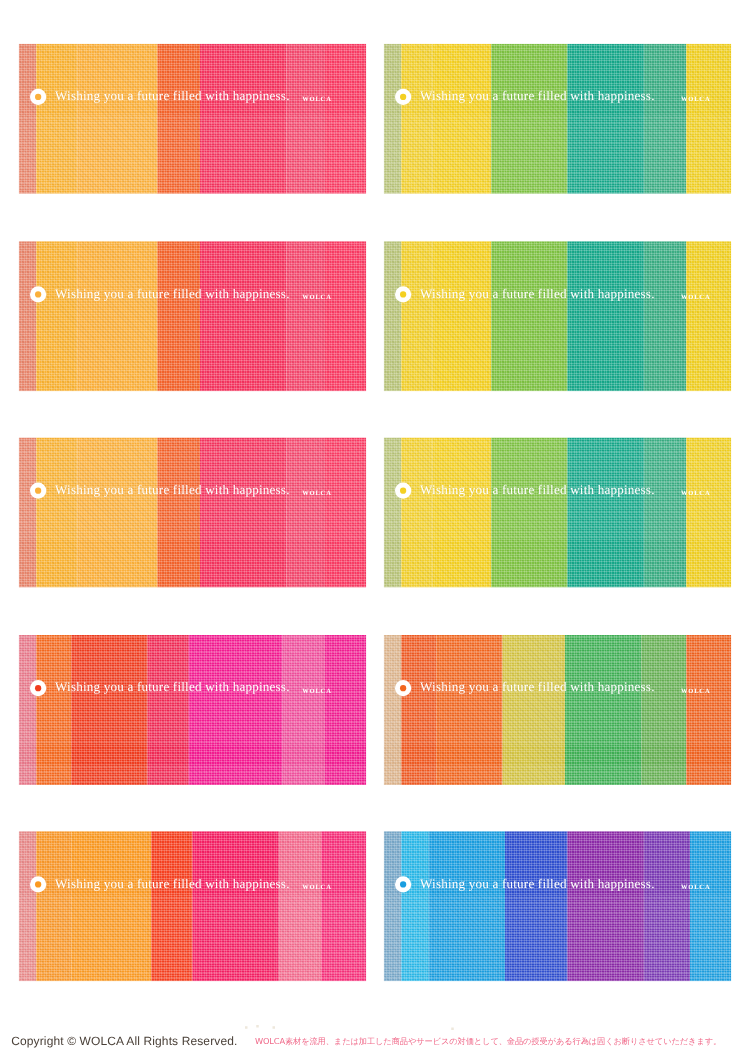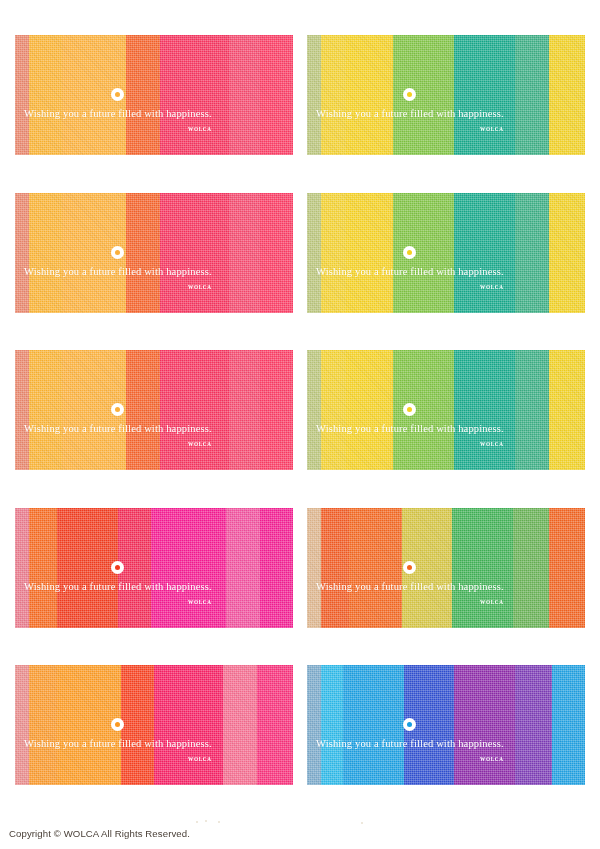--- a/index.html
+++ b/index.html
@@ -45,26 +45,25 @@
   }
   .grain {
     position: absolute; inset: 0;
     background-image:
       repeating-linear-gradient(45deg, rgba(0,0,0,0.035) 0 1px, rgba(0,0,0,0) 1px 3px);
     pointer-events: none;
   }
   .card-line {
     position: absolute;
     left: 9px;
-    top: 53px;
+    top: 36px;
     display: flex;
     align-items: center;
     gap: 7px;
     white-space: nowrap;
-    flex-direction: column;
   }
   .ring-icon {
     width: 13px; height: 13px;
     border-radius: 50%;
     background: #ffffff;
     display: inline-block;
     position: relative;
     flex: none;
   }
   .ring-icon::after {
@@ -312,15 +311,16 @@
 
   <div class="specks">
     <span class="speck" style="left:196px; top:3px;"></span>
     <span class="speck" style="left:205px; top:2px;"></span>
     <span class="speck" style="left:218px; top:3px;"></span>
     <span class="speck" style="left:361px; top:4px;"></span>
   </div>
 
   <div class="footer">
     <span class="copyright">Copyright © WOLCA  All Rights Reserved.</span>
+    <span class="jp-note">WOLCA素材を流用、または加工した商品やサービスの対価として、金品の授受がある行為は固くお断りさせていただきます。</span>
   </div>
 
 </div>
 
 </body></html>

